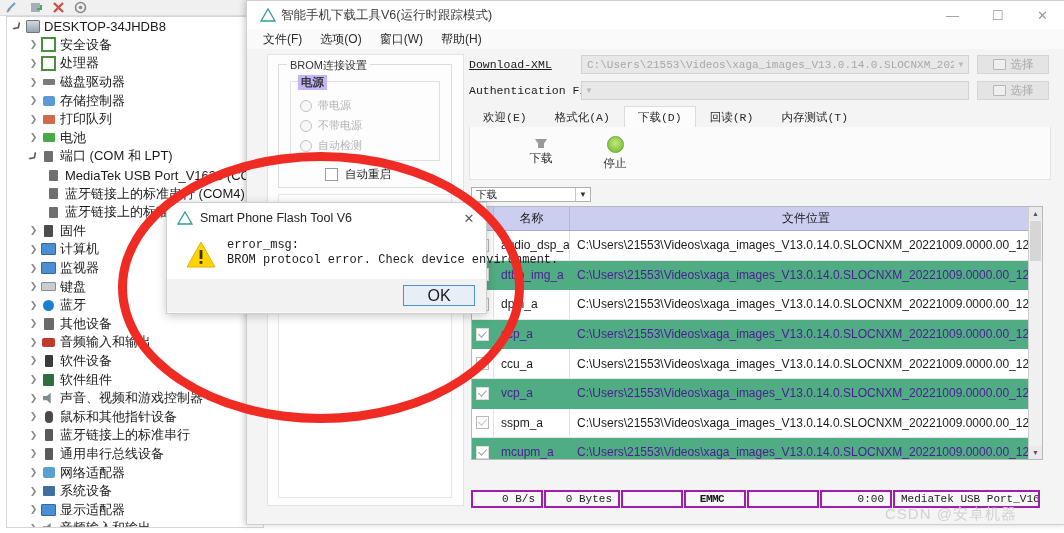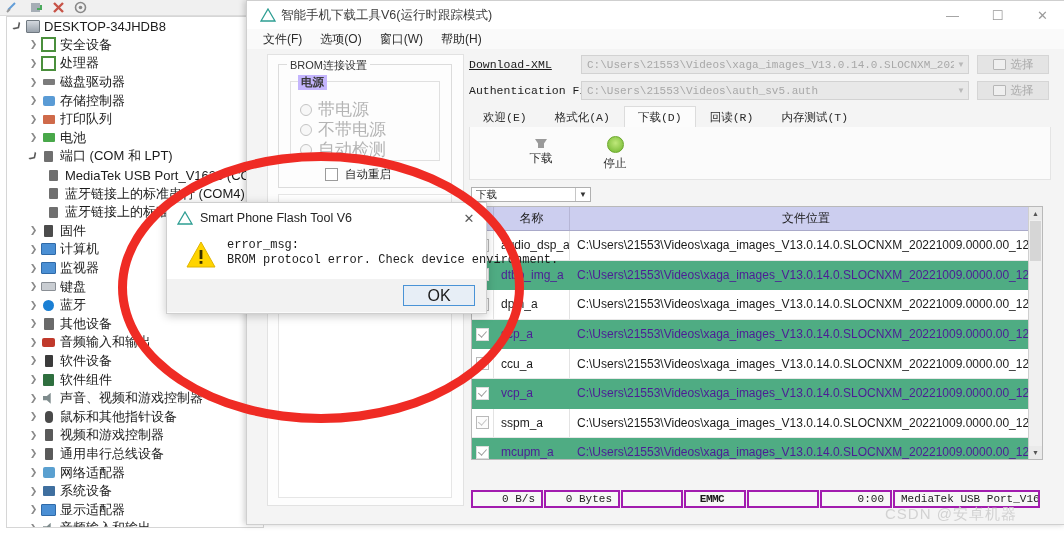--- a/index.html
+++ b/index.html
@@ -54,21 +54,21 @@
   #wmin{right:90px;} #wmax{right:45px;} #wclose{right:0;}
   #spft-menu{position:absolute;left:0;top:28px;width:818px;height:20px;background:#fafafa;display:flex;align-items:center;padding-left:16px;box-sizing:border-box;}
   .menu-item{font-size:12px;color:#2b2b2b;margin-right:18px;white-space:nowrap;}
 
   
   #brom{position:absolute;left:20px;top:53px;width:195px;height:450px;background:#fdfdfd;border:1px solid #e2e2e2;}
   #brom-group{position:absolute;left:10px;top:9px;width:172px;height:122px;border:1px solid #dcdcdc;}
   #brom-group-title{position:absolute;left:8px;top:-7px;background:#fdfdfd;padding:0 3px;font-size:11px;color:#333;white-space:nowrap;font-family:"Liberation Sans",sans-serif;}
   #power-group{position:absolute;left:11px;top:16px;width:148px;height:78px;border:1px solid #e0e0e0;}
   #power-title{position:absolute;left:7px;top:-7px;background:#c4b5fd;padding:0 3px;font-size:11.5px;color:#3a3a3a;font-weight:bold;}
-  .radio-row{position:absolute;left:9px;display:flex;align-items:center;font-size:17px;color:#b4b4b4;white-space:nowrap;}
+  .radio-row{position:absolute;left:9px;display:flex;align-items:center;font-size:11px;color:#b4b4b4;white-space:nowrap;}
   .radio{width:10px;height:10px;border:1.5px solid #c4c4c4;border-radius:50%;margin-right:6px;background:#f7f7f7;flex:0 0 10px;}
   .chk-row{position:absolute;left:10px;display:flex;align-items:center;font-size:11.5px;color:#222;white-space:nowrap;}
   .chk{width:11px;height:11px;border:1px solid #9b9b9b;background:#fff;margin-right:7px;flex:0 0 11px;}
   #brom-bottom{position:absolute;left:10px;top:139px;width:172px;height:302px;border:1px solid #e6e6e6;background:#fff;}
 
   
   #right{position:absolute;left:222px;top:53px;width:580px;height:450px;}
   .filerow{position:absolute;left:0;display:flex;align-items:center;height:21px;}
   .flabel{font-family:"Liberation Mono","DejaVu Sans Mono",monospace;font-size:11.5px;color:#1b1b1b;white-space:nowrap;}
   .fcombo{height:19px;background:#e8e8e8;border:1px solid #d2d2d2;display:flex;align-items:center;box-sizing:border-box;}
@@ -325,21 +325,21 @@
           <span class="tico">
             <span class="ic ic-mouse"></span>
           </span>
           <span class="tlabel">鼠标和其他指针设备</span>
         </div>
         <div class="tnode" style="padding-left: 20px;">
           <span class="chev">❯</span>
           <span class="tico">
             <span class="ic ic-usb"></span>
           </span>
-          <span class="tlabel">视频和游戏控制器</span>
+          <span class="tlabel">蓝牙链接上的标准串行</span>
         </div>
         <div class="tnode" style="padding-left: 20px;">
           <span class="chev">❯</span>
           <span class="tico">
             <span class="ic ic-usb"></span>
           </span>
           <span class="tlabel">通用串行总线设备</span>
         </div>
         <div class="tnode" style="padding-left: 20px;">
           <span class="chev">❯</span>
@@ -432,21 +432,20 @@
       </span>
       <span class="fbtn" style="margin-left:8px;">
         <span class="folder"></span>
         <span>选择</span>
       </span>
     </div>
 
     <div class="filerow" style="top:26px;width:580px;">
       <span class="flabel" style="width:112px;">Authentication File</span>
       <span class="fcombo" style="width:388px;">
-        <span class="fval">C:\Users\21553\Videos\auth_sv5.auth</span>
         <span class="farrow">▼</span>
       </span>
       <span class="fbtn" style="margin-left:8px;">
         <span class="folder"></span>
         <span>选择</span>
       </span>
     </div>
 
     <div id="tabs">
         <div class="tab">欢迎(E)</div>

